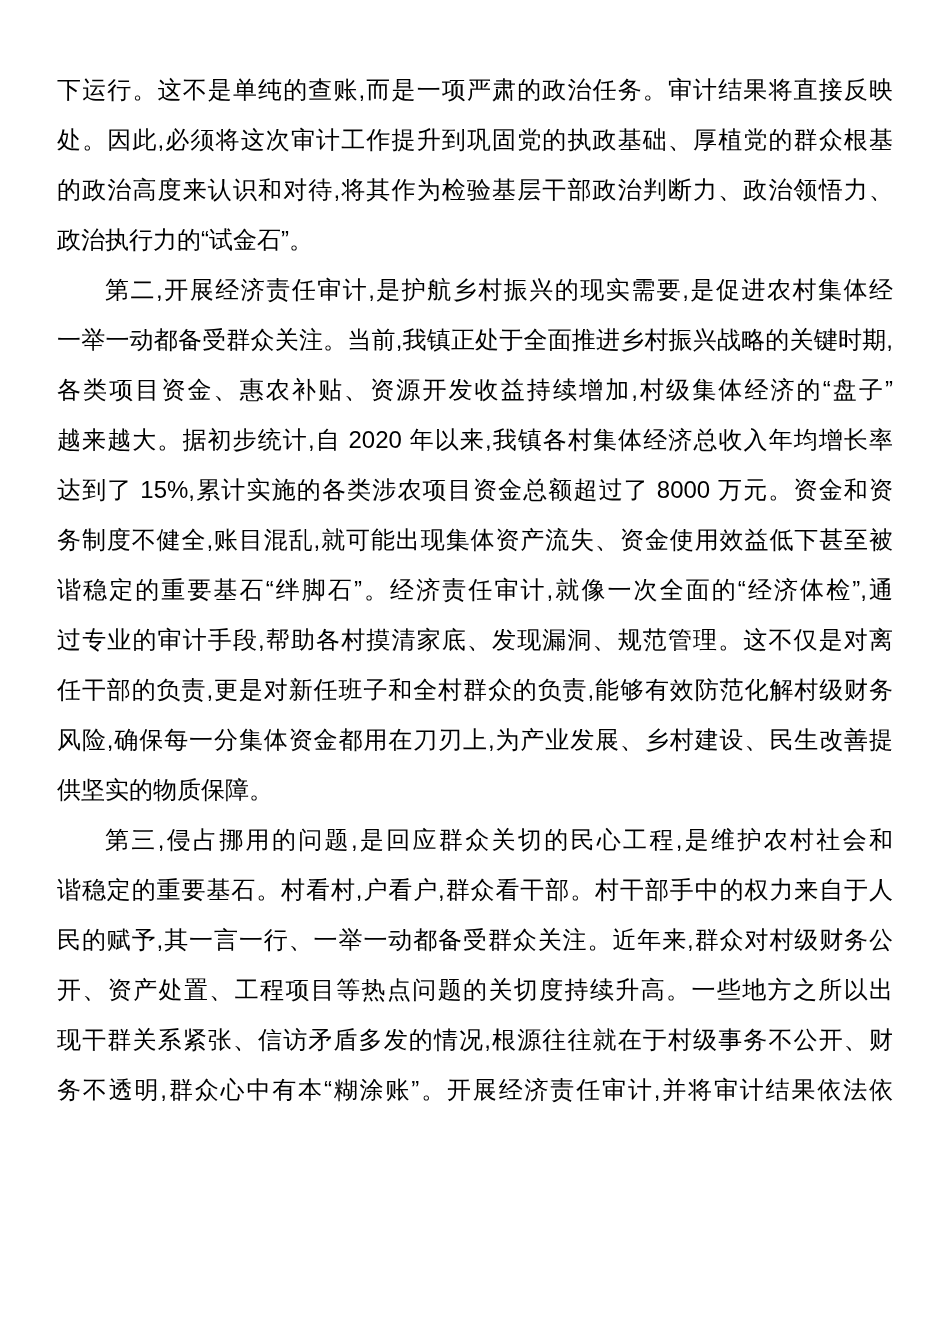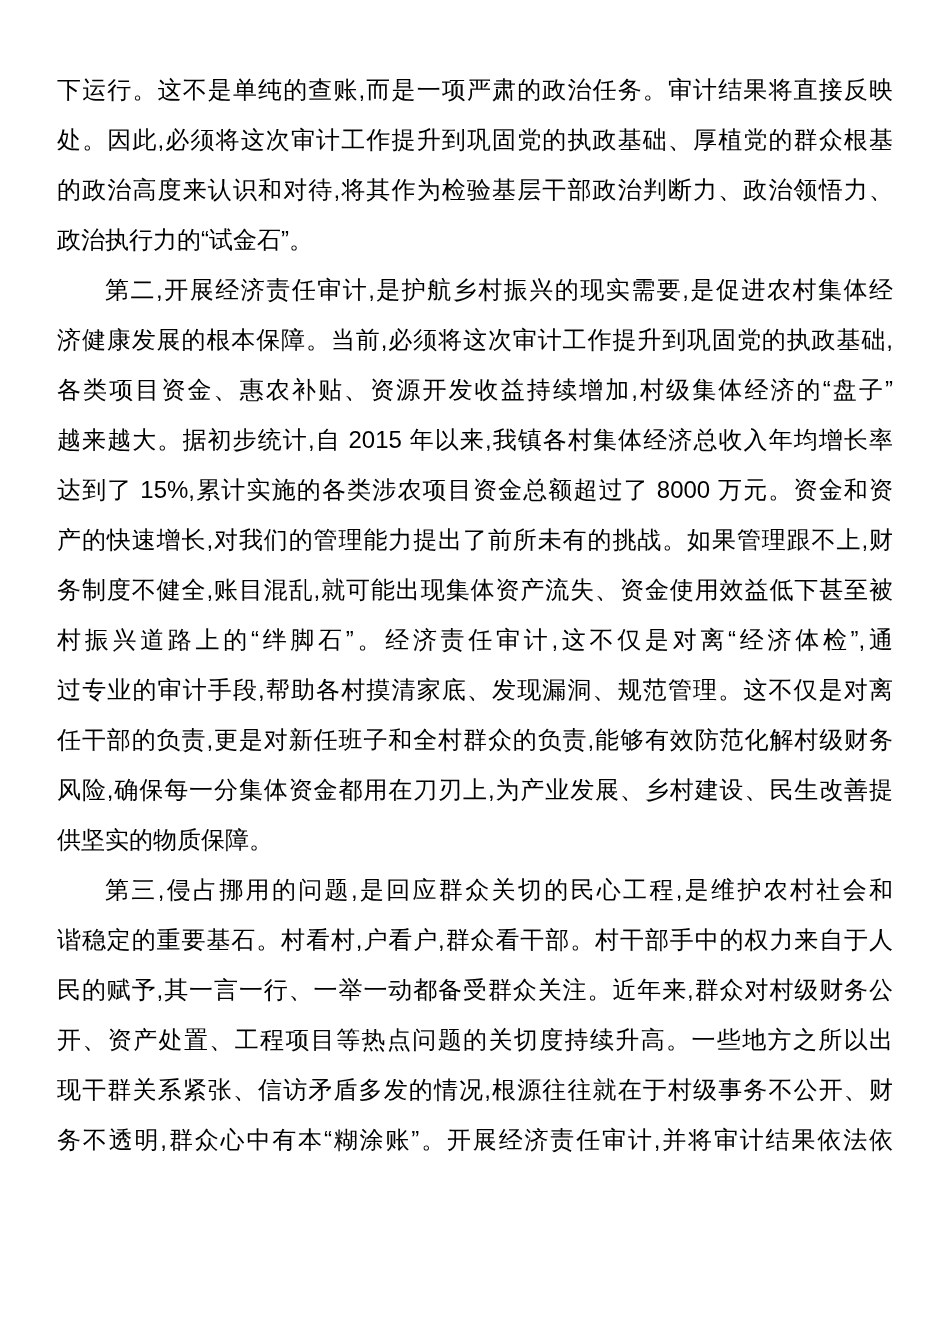--- a/index.html
+++ b/index.html
@@ -46,27 +46,26 @@
 
   <div class="para">
     <div class="line">下运行。这不是单纯的查账,而是一项严肃的政治任务。审计结果将直接反映</div>
     <div class="line">处。因此,必须将这次审计工作提升到巩固党的执政基础、厚植党的群众根基</div>
     <div class="line">的政治高度来认识和对待,将其作为检验基层干部政治判断力、政治领悟力、</div>
     <div class="line last">政治执行力的“试金石”。</div>
   </div>
 
   <div class="para">
     <div class="line indent">第二,开展经济责任审计,是护航乡村振兴的现实需要,是促进农村集体经</div>
-    <div class="line">济健康发展的根本保障。当前,必须将这次审计工作提升到巩固党的执政基础,</div>
+    <div class="line">一举一动都备受群众关注。当前,我镇正处于全面推进乡村振兴战略的关键时期,</div>
     <div class="line">各类项目资金、惠农补贴、资源开发收益持续增加,村级集体经济的“盘子”</div>
-    <div class="line">越来越大。据初步统计,自 2015 年以来,我镇各村集体经济总收入年均增长率</div>
+    <div class="line">越来越大。据初步统计,自 2020 年以来,我镇各村集体经济总收入年均增长率</div>
     <div class="line">达到了 15%,累计实施的各类涉农项目资金总额超过了 8000 万元。资金和资</div>
-    <div class="line">产的快速增长,对我们的管理能力提出了前所未有的挑战。如果管理跟不上,财</div>
     <div class="line">务制度不健全,账目混乱,就可能出现集体资产流失、资金使用效益低下甚至被</div>
-    <div class="line">村振兴道路上的“绊脚石”。经济责任审计,这不仅是对离“经济体检”,通</div>
+    <div class="line">谐稳定的重要基石“绊脚石”。经济责任审计,就像一次全面的“经济体检”,通</div>
     <div class="line">过专业的审计手段,帮助各村摸清家底、发现漏洞、规范管理。这不仅是对离</div>
     <div class="line">任干部的负责,更是对新任班子和全村群众的负责,能够有效防范化解村级财务</div>
     <div class="line">风险,确保每一分集体资金都用在刀刃上,为产业发展、乡村建设、民生改善提</div>
     <div class="line last">供坚实的物质保障。</div>
   </div>
 
   <div class="para">
     <div class="line indent">第三,侵占挪用的问题,是回应群众关切的民心工程,是维护农村社会和</div>
     <div class="line">谐稳定的重要基石。村看村,户看户,群众看干部。村干部手中的权力来自于人</div>
     <div class="line">民的赋予,其一言一行、一举一动都备受群众关注。近年来,群众对村级财务公</div>

